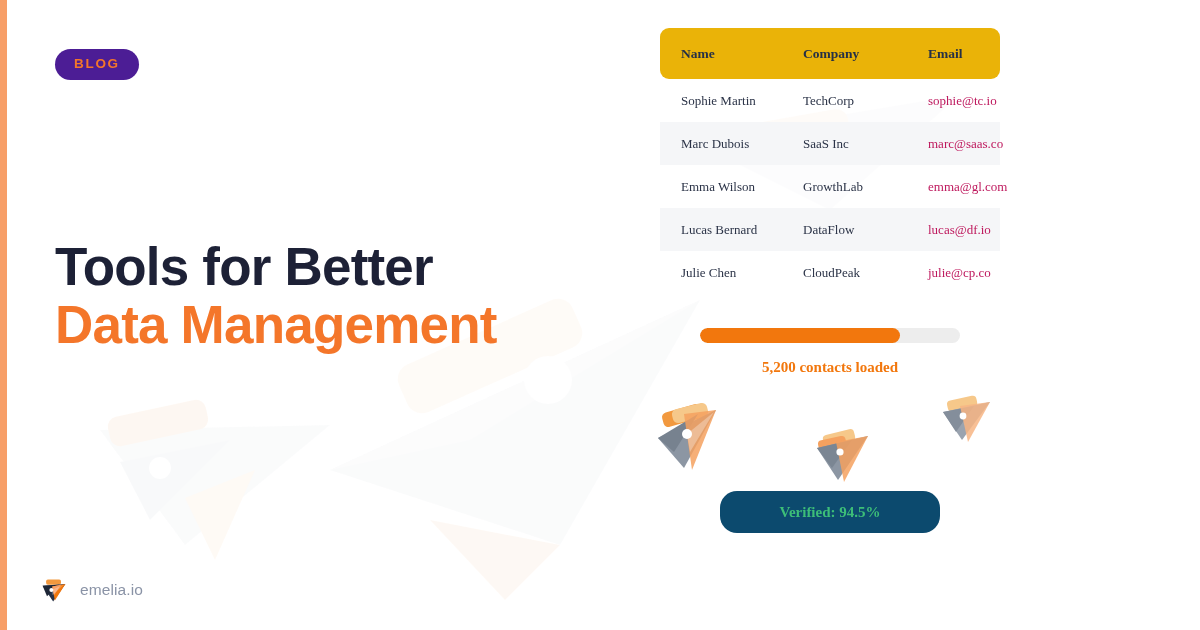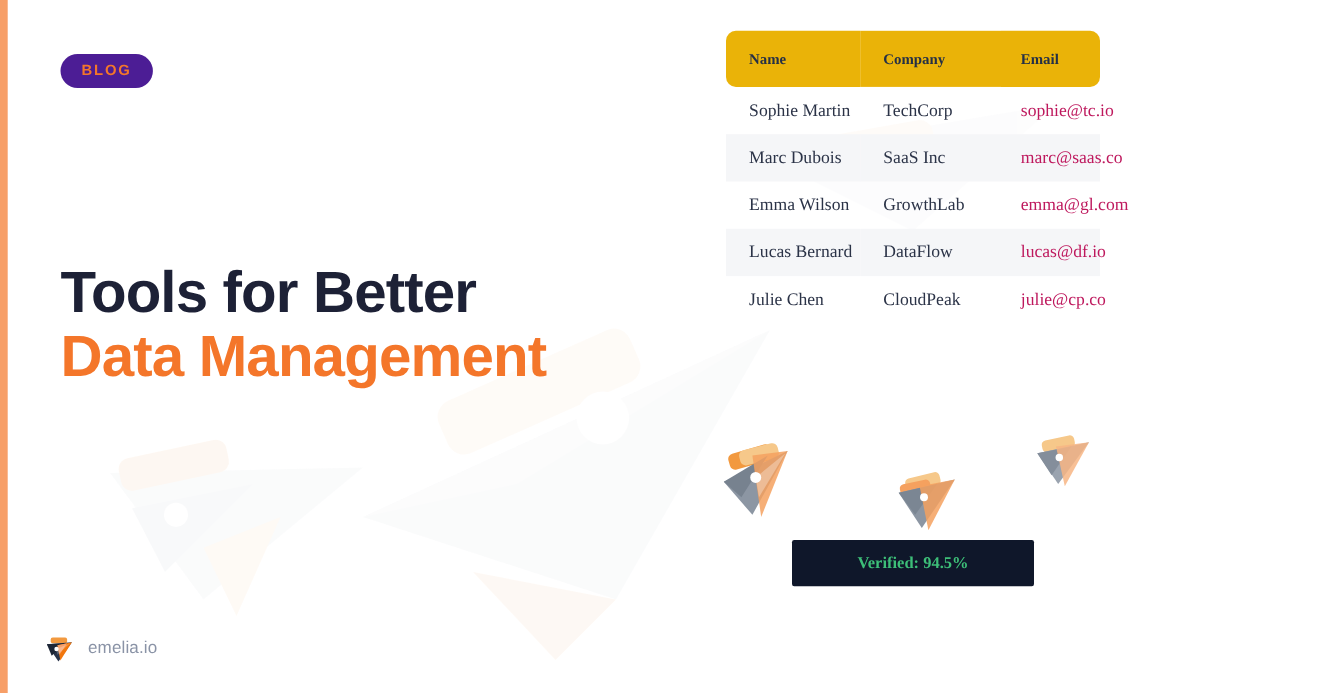--- a/index.html
+++ b/index.html
@@ -112,21 +112,21 @@
   }
   .tbl thead th:first-child { border-radius: 9px 0 0 9px; }
   .tbl thead th:last-child  { border-radius: 0 9px 9px 0; }
   .tbl thead th.col-name    { width: 122px; }
   .tbl thead th.col-company { width: 128px; }
   .tbl thead th.col-email   { width: 90px; padding-left: 18px; }
 
   .tbl tbody tr { height: 43px; }
   .tbl tbody tr.striped { background: #F5F6F8; }
   .tbl tbody td {
-    font-size: 16px;
+    font-size: 13px;
     color: #2B3347;
     padding: 0 0 0 21px;
     vertical-align: middle;
     white-space: nowrap;
     font-family: "Liberation Serif", serif;
   }
   .tbl tbody td.email {
     color: #be185d;
     padding-left: 18px;
     overflow: visible;
@@ -170,22 +170,22 @@
     pointer-events: none;
   }
 
   
   .verified-badge {
     position: absolute;
     left: 720px;
     top: 491px;
     width: 220px;
     height: 42px;
-    background: #0f172a;
-    border-radius: 2px;
+    background: #0c4a6e;
+    border-radius: 17px;
     display: flex;
     align-items: center;
     justify-content: center;
     z-index: 25;
     font-family: "Liberation Serif", serif;
     font-size: 15px;
     font-weight: bold;
     color: #3DBE78;
   }
 </style>
@@ -269,20 +269,26 @@
         </tr>
         <tr>
           <td>Julie Chen</td>
           <td>CloudPeak</td>
           <td class="email">julie@cp.co</td>
         </tr>
       </tbody>
     </table>
   </div>
 
+  <div class="progress-wrap">
+    <div class="progress-track">
+      <div class="progress-fill" style="width: 77%;"></div>
+    </div>
+    <div class="progress-label">5,200 contacts loaded</div>
+  </div>
 
   <svg class="planes-layer" viewBox="0 0 400 110" aria-hidden="true">
 
     <g>
       <rect x="22" y="18" width="40" height="15" rx="5" fill="#F2993F" transform="rotate(-16 42 25)"></rect>
       <rect x="32" y="16" width="36" height="14" rx="5" fill="#F6C88A" transform="rotate(-14 50 23)"></rect>
       <polygon points="18,48 76,20 44,78" fill="#8C96A3"></polygon>
       <polygon points="18,48 58,24 34,62" fill="#77828F"></polygon>
       <polygon points="44,24 76,20 52,80" fill="#F5A15F" opacity="0.85"></polygon>
       <circle cx="47" cy="44" r="5" fill="#FFFFFF"></circle>

